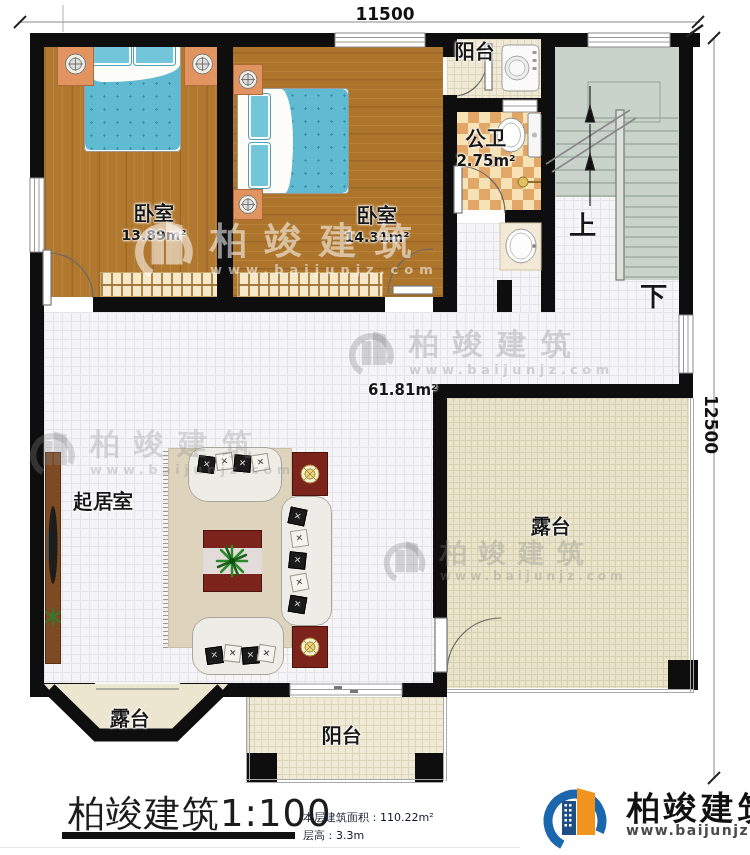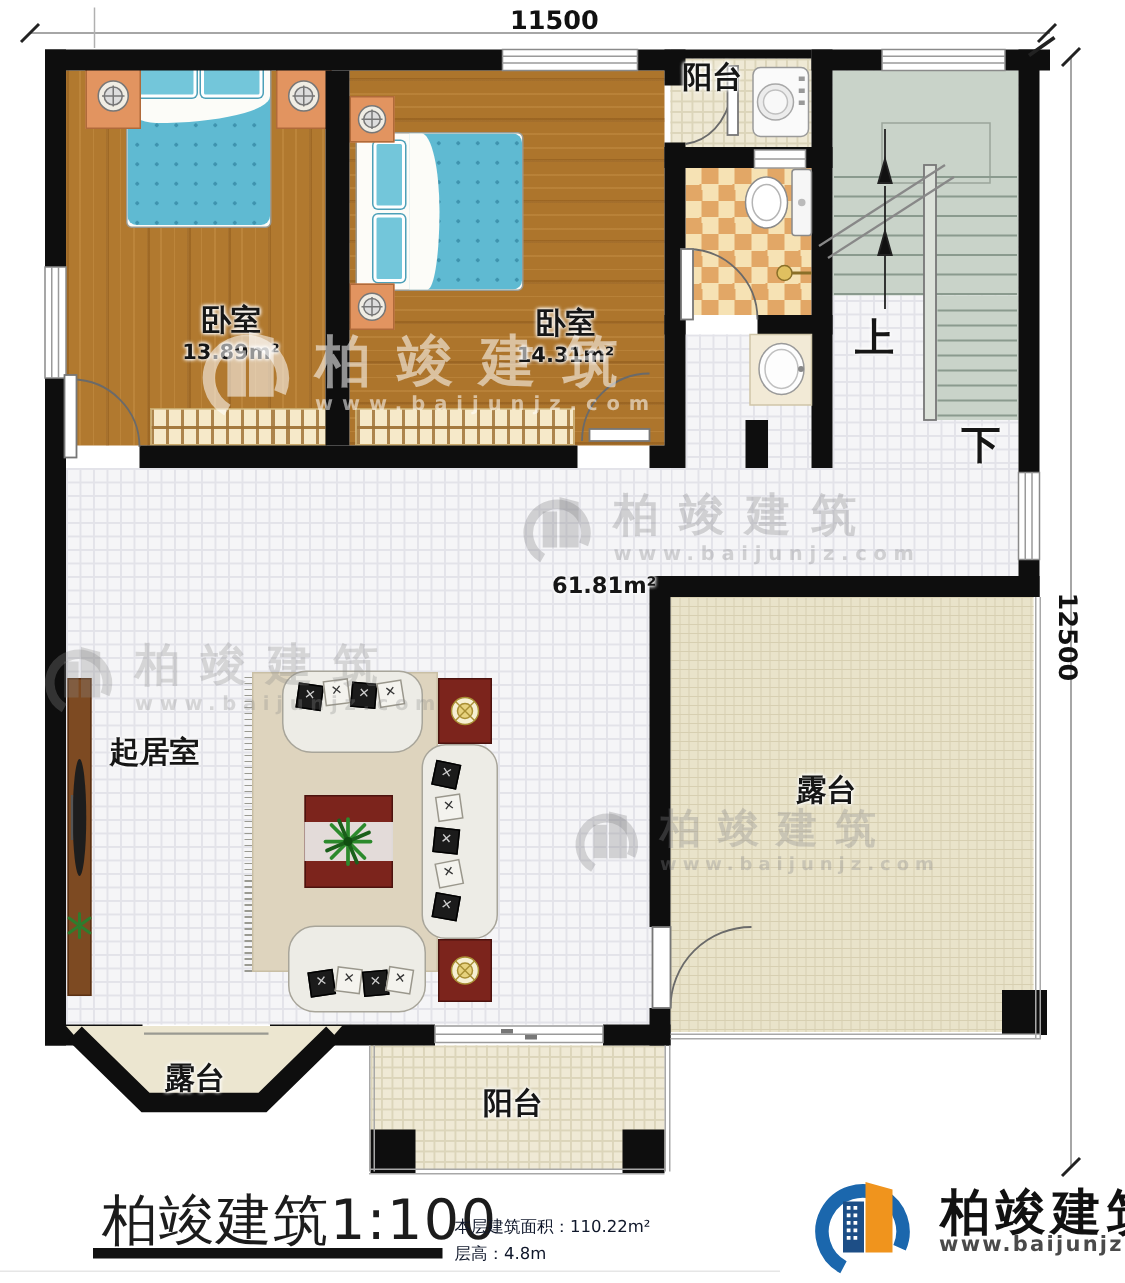--- a/index.html
+++ b/index.html
@@ -323,32 +323,36 @@
       <line x1="63" y1="5" x2="63" y2="32" stroke="#b0b0b0" stroke-width="1"></line>
       <line x1="14" y1="28" x2="26" y2="16" stroke="#222" stroke-width="2"></line>
       <line x1="692" y1="28" x2="704" y2="16" stroke="#222" stroke-width="2"></line>
       <line x1="686" y1="37" x2="703" y2="25" stroke="#222" stroke-width="2.5"></line>
       <line x1="714" y1="38" x2="714" y2="778" stroke="#888" stroke-width="1"></line>
       <line x1="708" y1="44" x2="720" y2="32" stroke="#222" stroke-width="2"></line>
       <line x1="708" y1="784" x2="720" y2="772" stroke="#222" stroke-width="2"></line>
     </g>
   </svg>
 
-  <div class="dim" style="left:340px;top:4px;width:90px;text-align:left;">11500</div>
+  <div class="dim" style="left:340px;top:4px;width:90px;text-align:center;">11500</div>
   <div class="dim" style="left:701px;top:395px;writing-mode:vertical-rl;">12500</div>
 
   <div class="lbl" style="left:110px;top:200px;width:88px;font-size:20px;">
     <span>卧室</span>
     <span class="area" style="font-size:14px;">13.89m²</span>
   </div>
   <div class="lbl" style="left:333px;top:202px;width:88px;font-size:20px;">
     <span>卧室</span>
     <span class="area" style="font-size:14px;">14.31m²</span>
   </div>
   <div class="lbl" style="left:455px;top:38px;font-size:20px;">阳台</div>
+  <div class="lbl" style="left:446px;top:125px;width:80px;font-size:20px;">
+    <span>公卫</span>
+    <span class="area" style="font-size:15px;">2.75m²</span>
+  </div>
   <div class="lbl" style="left:570px;top:208px;font-size:26px;">上</div>
   <div class="lbl" style="left:641px;top:279px;font-size:26px;">下</div>
   <div class="lbl" style="left:368px;top:381px;font-size:15px;">61.81m²</div>
   <div class="lbl" style="left:73px;top:488px;font-size:20px;">起居室</div>
   <div class="lbl" style="left:531px;top:513px;font-size:20px;">露台</div>
   <div class="lbl" style="left:110px;top:705px;font-size:20px;">露台</div>
   <div class="lbl" style="left:322px;top:722px;font-size:20px;">阳台</div>
 
   <div class="wm" style="left:130px;top:213px;color:rgba(255,255,255,0.55);">
     <svg width="72" height="72" viewBox="0 0 60 70">
@@ -395,21 +399,21 @@
     </div>
   </div>
 
   <div class="ft-title">
     <span>柏竣建筑</span><span>1:100</span>
   </div>
   <div class="ft-underline"></div>
   <div class="abs" style="left:0;top:847px;width:520px;height:1px;background:#e6e6e6;"></div>
   <div class="ft-info">
     <div><span>本层建筑面积：</span><span>110.22m²</span></div>
-    <div><span>层高：</span><span>4.8m</span></div>
+    <div><span>层高：</span><span>3.3m</span></div>
   </div>
   <svg class="abs" style="left:530px;top:783px;" width="94" height="70" viewBox="0 0 94 70">
     <circle cx="45" cy="38" r="27" fill="none" stroke="#1b67ad" stroke-width="9" stroke-dasharray="125 45" transform="rotate(118 45 38)"></circle>
     <polygon points="47,5 65,10 65,52 47,52" fill="#f0941d"></polygon>
     <rect x="32" y="18" width="14" height="34" fill="#1d4e86"></rect>
     <g fill="#fff">
       <rect x="34.5" y="21" width="2.5" height="2.5"></rect>
         <rect x="39" y="21" width="2.5" height="2.5"></rect>
       <rect x="34.5" y="26" width="2.5" height="2.5"></rect>
         <rect x="39" y="26" width="2.5" height="2.5"></rect>

